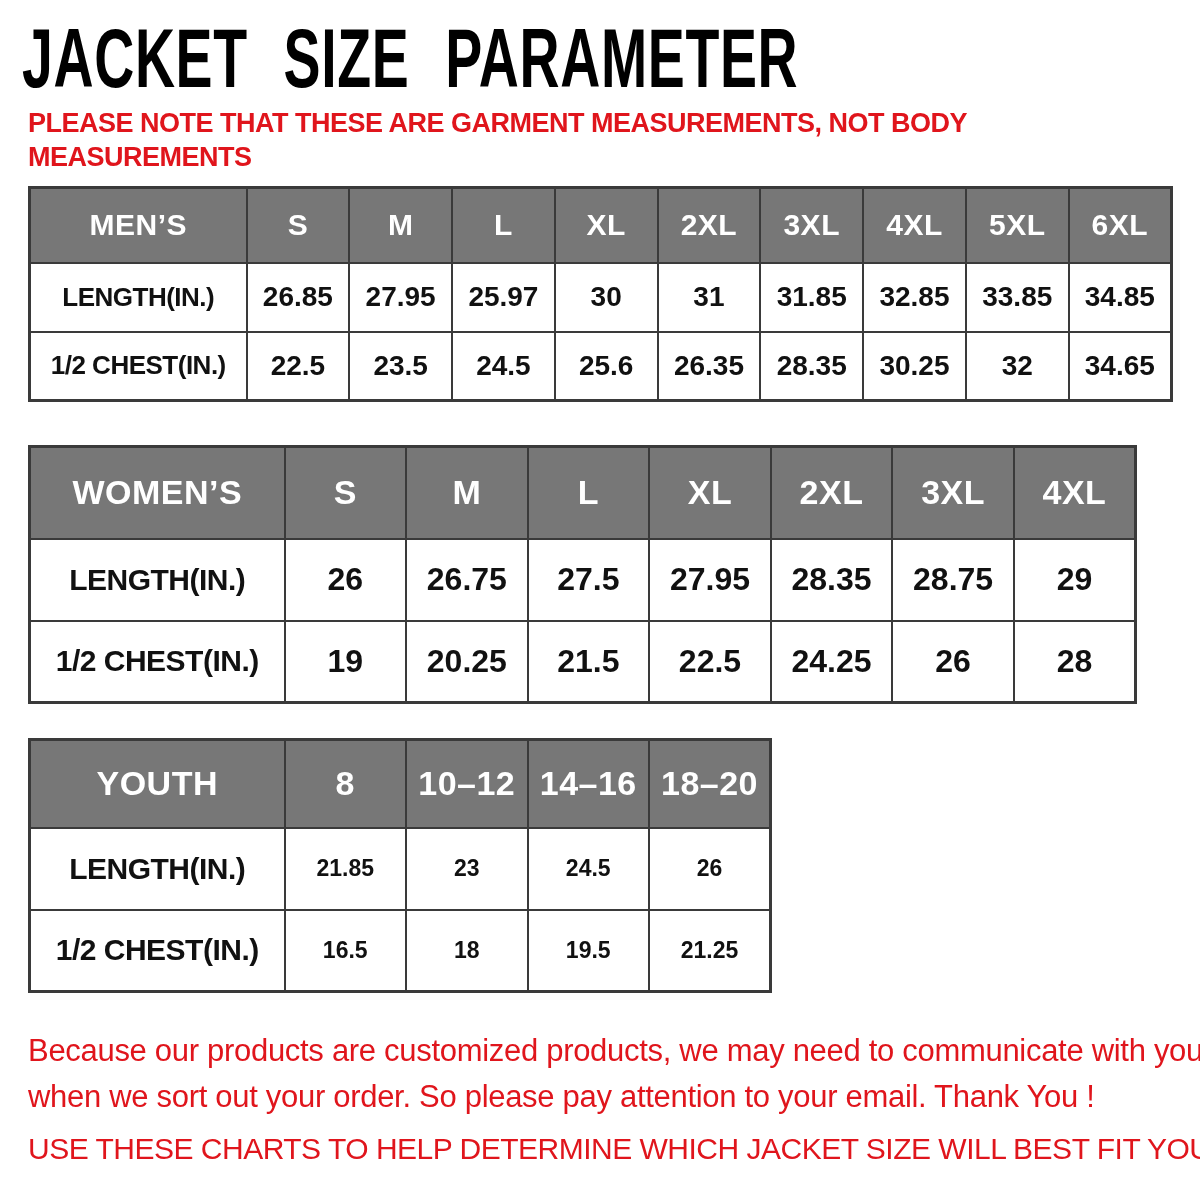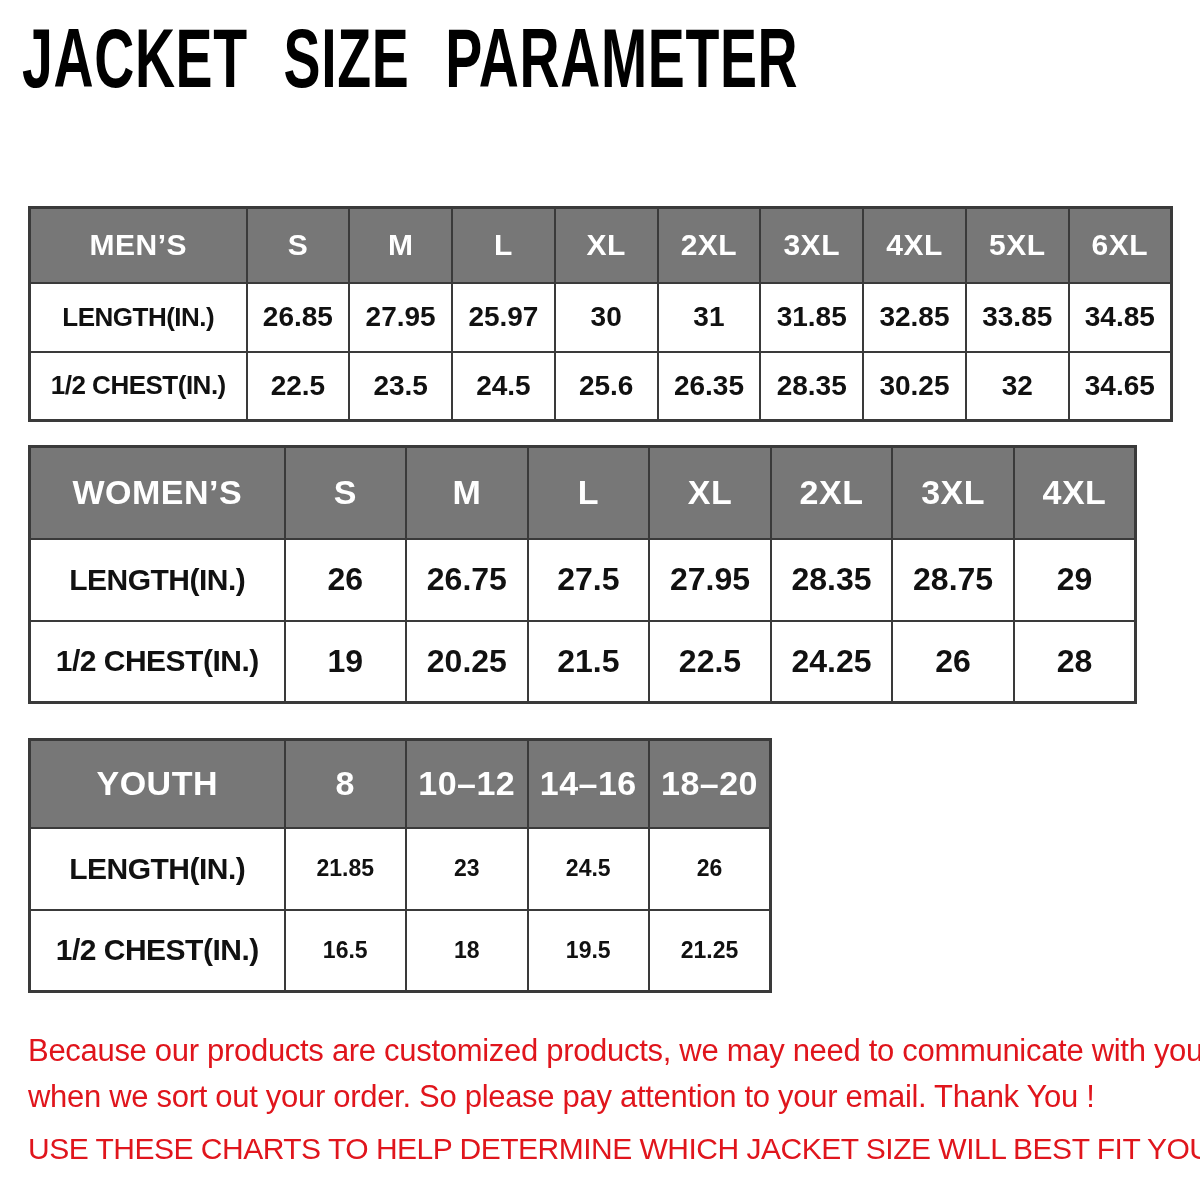--- a/index.html
+++ b/index.html
@@ -41,21 +41,21 @@
     text-align:center;vertical-align:middle;padding:0;
     overflow:hidden;white-space:nowrap;
   }
   thead th{
     background:var(--header-bg);color:var(--header-text);
     font-weight:bold;letter-spacing:0.5px;
   }
   td{color:var(--text-black);font-weight:bold;}
   td.rowlabel{font-weight:bold;letter-spacing:-0.5px;}
 
-  #table-mens{left:28px;top:206px;width:1145px;}
+  #table-mens{left:28px;top:186px;width:1145px;}
   #table-mens col.first{width:217px;}
   #table-mens thead tr{height:75px;}
   #table-mens tbody tr{height:69px;}
   #table-mens thead th{font-size:30px;}
   #table-mens td{font-size:28px;}
   #table-mens td.rowlabel{font-size:26px;}
 
   #table-womens{left:28px;top:445px;width:1109px;}
   #table-womens col.first{width:255px;}
   #table-womens thead tr{height:92px;}
@@ -86,20 +86,22 @@
   }
 </style>
 </head>
 <body>
 
 <div class="page">
 
   <div class="title">JACKET SIZE PARAMETER</div>
 
   <div class="note">
+    <div class="line">PLEASE NOTE THAT THESE ARE GARMENT MEASUREMENTS, NOT BODY</div>
+    <div class="line">MEASUREMENTS</div>
   </div>
 
   <table id="table-mens">
       <colgroup>
         <col class="first">
         <col>
         <col>
         <col>
         <col>
         <col>

